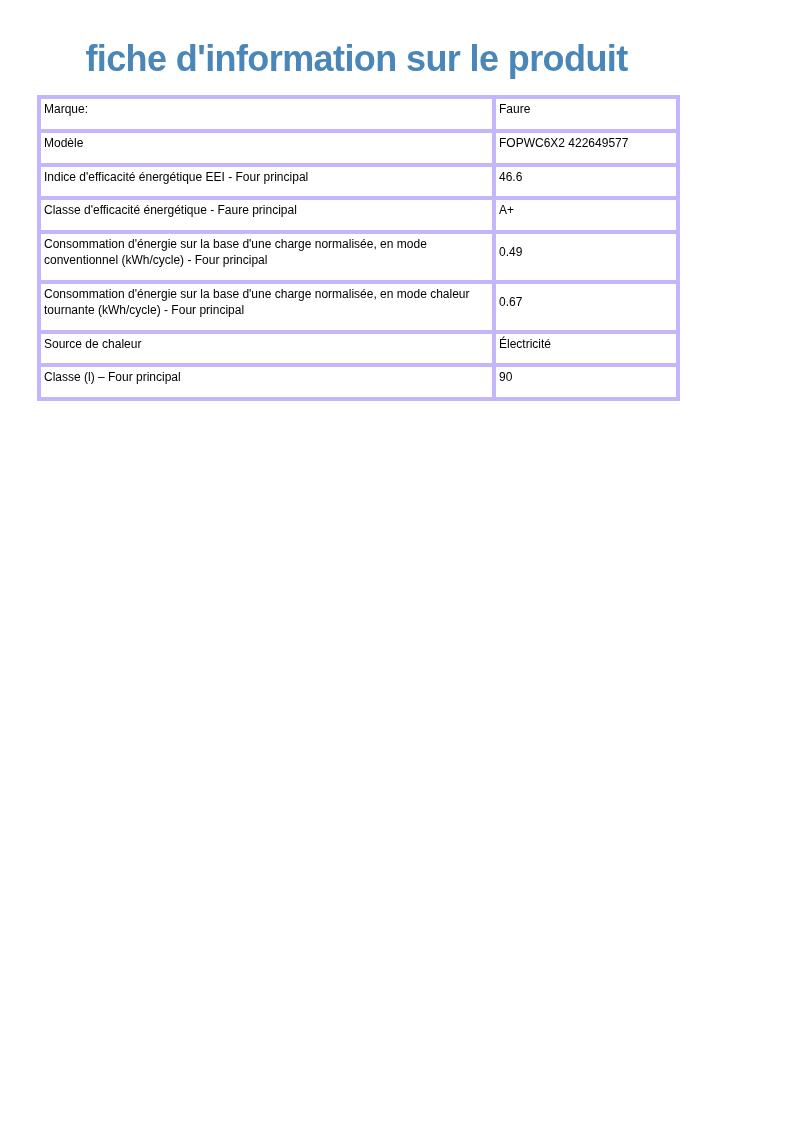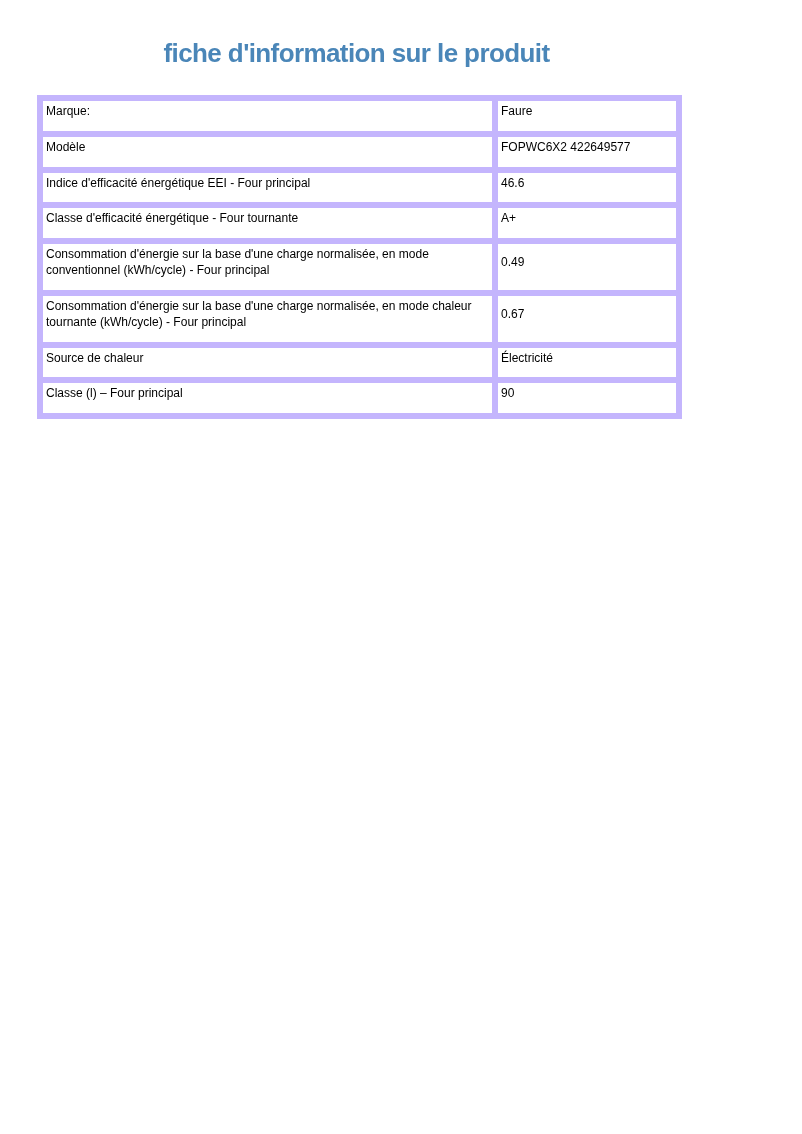--- a/index.html
+++ b/index.html
@@ -15,36 +15,36 @@
     width: 802px;
     height: 1134px;
     background: #ffffff;
   }
   .page-title {
     position: absolute;
     top: 38px;
     left: 37px;
     width: 639px;
     text-align: center;
-    font-size: 26px;
+    font-size: 36px;
     font-weight: 700;
     letter-spacing: -0.6px;
     color: #4a86b8;
     font-family: "Liberation Sans", sans-serif;
   }
   table.product-table {
     position: absolute;
     top: 95px;
     left: 37px;
     width: 639px;
     border-collapse: collapse;
     table-layout: fixed;
   }
   table.product-table td {
-    border: 6px solid #c4b5fd;
+    border: 4px solid #c4b5fd;
     font-size: 12px;
     color: #000000;
     vertical-align: middle;
     padding: 3px 4px 11px 3px;
     height: 28px;
     line-height: 1.32;
     overflow: hidden;
   }
   td.label-cell { width: 455px; }
   td.value-cell { width: 184px; }
@@ -68,21 +68,21 @@
       <td class="label-cell">Modèle</td>
       <td class="value-cell">FOPWC6X2 422649577</td>
     </tr>
 
     <tr>
       <td class="label-cell">Indice d'efficacité énergétique EEI - Four principal</td>
       <td class="value-cell">46.6</td>
     </tr>
 
     <tr>
-      <td class="label-cell">Classe d'efficacité énergétique - Four tournante</td>
+      <td class="label-cell">Classe d'efficacité énergétique - Faure principal</td>
       <td class="value-cell">A+</td>
     </tr>
 
     <tr>
       <td class="label-cell">Consommation d'énergie sur la base d'une charge normalisée, en mode conventionnel (kWh/cycle) - Four principal</td>
       <td class="value-cell">0.49</td>
     </tr>
 
     <tr>
       <td class="label-cell">Consommation d'énergie sur la base d'une charge normalisée, en mode chaleur tournante (kWh/cycle) - Four principal</td>

